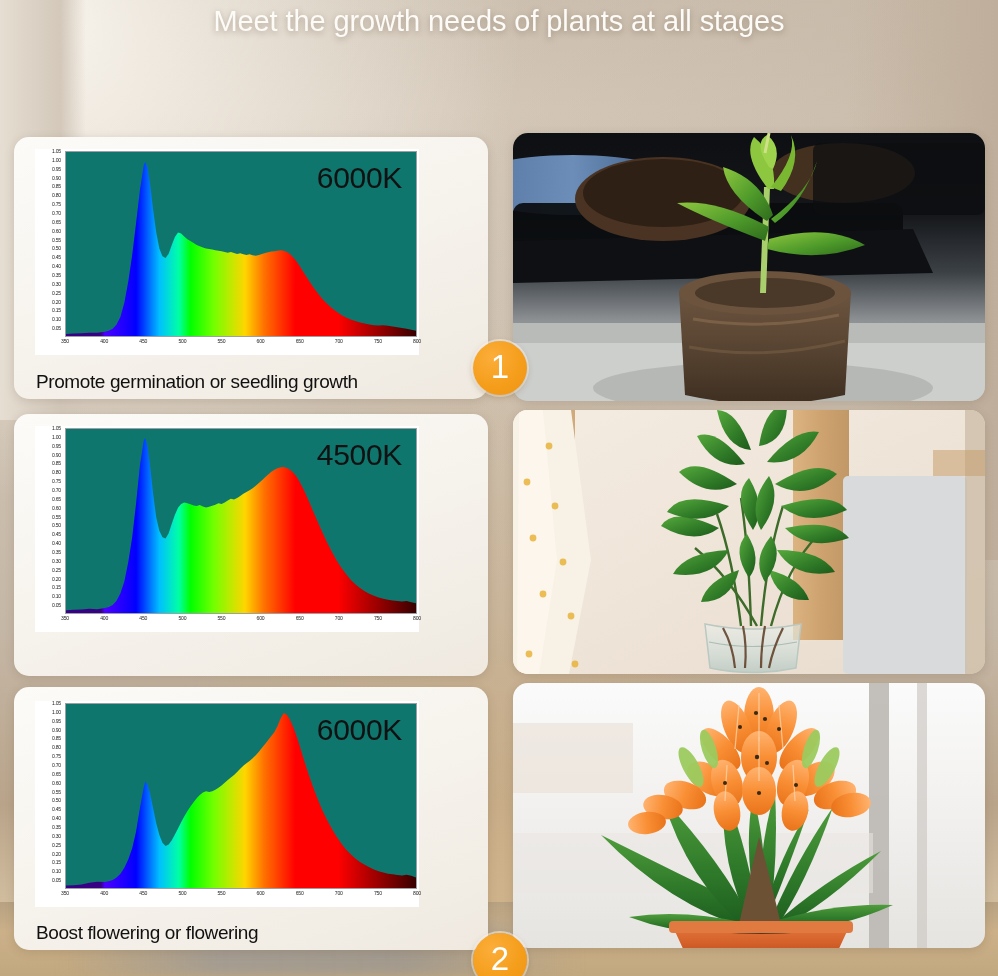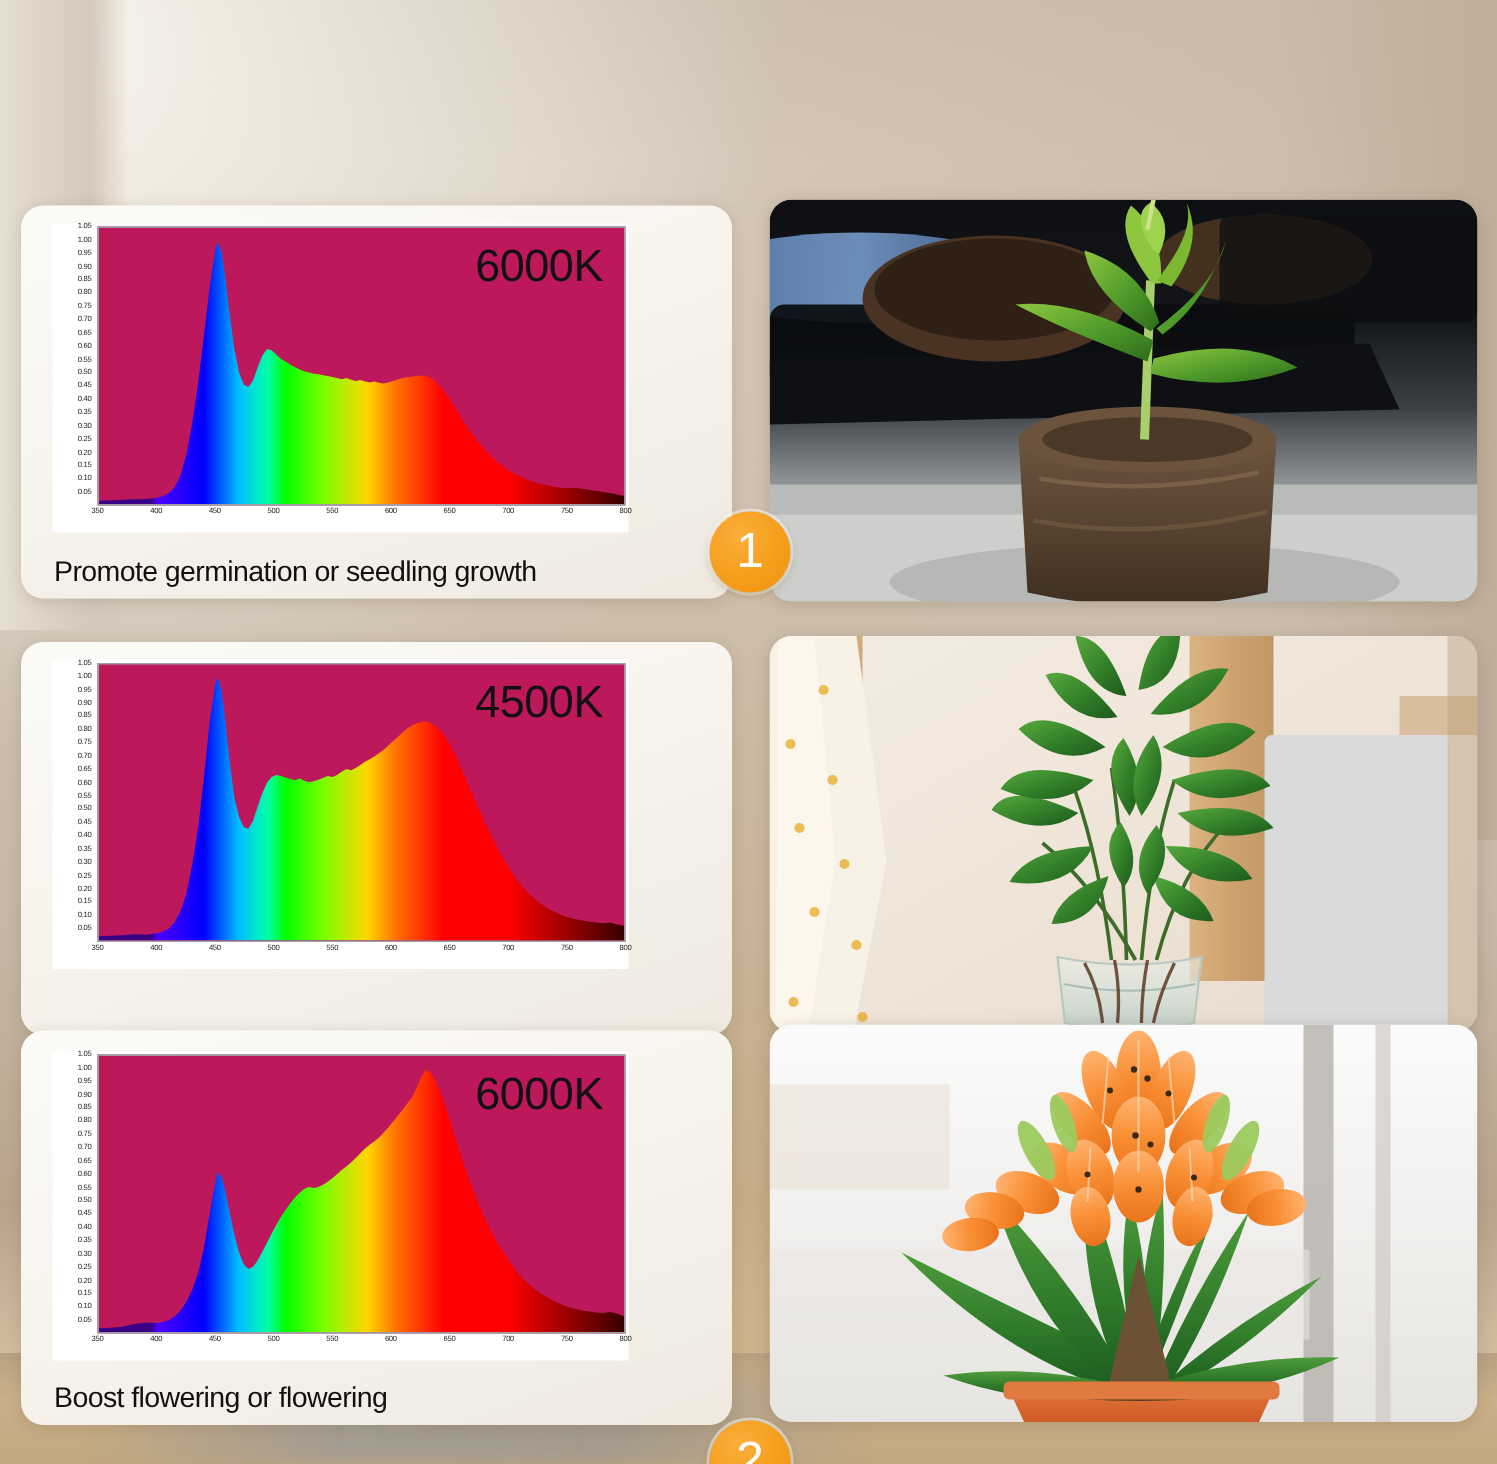--- a/index.html
+++ b/index.html
@@ -39,21 +39,21 @@
   }
   .subtitle {
     font-size:29px; color:#fdfbf7; line-height:42px; letter-spacing:-.1px;
     text-shadow:0 2px 6px rgba(92,72,52,.4);
   }
 
   
   .rows { position:absolute; z-index:4; left:0; top:0; width:998px; height:976px; }
   .row { position:absolute; left:0; width:998px; }
   .row1 { top:137px; height:262px; }
-  .row2 { top:428px; height:262px; }
+  .row2 { top:414px; height:262px; }
   .row3 { top:687px; height:263px; }
 
   
   .chart-card {
     position:absolute; left:14px; top:0; width:474px; height:100%;
     border-radius:15px; overflow:hidden;
     background:linear-gradient(160deg,#fcfbf8 0%,#f7f4ee 45%,#efe9e0 100%);
     box-shadow:0 2px 10px rgba(90,70,50,.18);
   }
   .chart-inner { position:absolute; left:21px; top:12px; width:384px; height:206px; }
@@ -82,21 +82,21 @@
     display:flex; align-items:center; justify-content:center;
     line-height:1; padding-bottom:3px;
   }
   .badge1 { left:473px; top:204px; }
   .badge2 { left:473px; top:519px; }
 
   
   .spec { position:relative; width:100%; height:100%; background:#ffffff; }
   .spec .plot {
     position:absolute; left:30px; top:2px; right:2px; bottom:18px;
-    border:1px solid #9aa0a6; background:#be185d; overflow:hidden;
+    border:1px solid #9aa0a6; background:#0f766e; overflow:hidden;
   }
   .spec .ylab {
     position:absolute; left:0; top:2px; width:28px; bottom:18px;
     font-size:5.1px; color:#1c1c1c; text-align:right;
   }
   .spec .ylab span { position:absolute; right:2px; transform:translateY(-50%); letter-spacing:-.2px; }
   .spec .xlab {
     position:absolute; left:30px; right:2px; bottom:3px; height:14px;
     font-size:5.1px; color:#1c1c1c;
   }
@@ -112,20 +112,21 @@
 
 <div class="bg">
   <div class="wash"></div>
   <div class="vstripe-l"></div>
   <div class="vstripe-r"></div>
   <div class="floor"></div>
   <div class="floor-sheen"></div>
 </div>
 
 <div class="header">
+  <div class="subtitle">Meet the growth needs of plants at all stages</div>
 </div>
 
 <div class="rows">
 
   <div class="row row1">
     <div class="chart-card">
       <div class="chart-inner">
           <div class="spec">
             <div class="ylab">
               <span style="top: 0%;">1.05</span>

